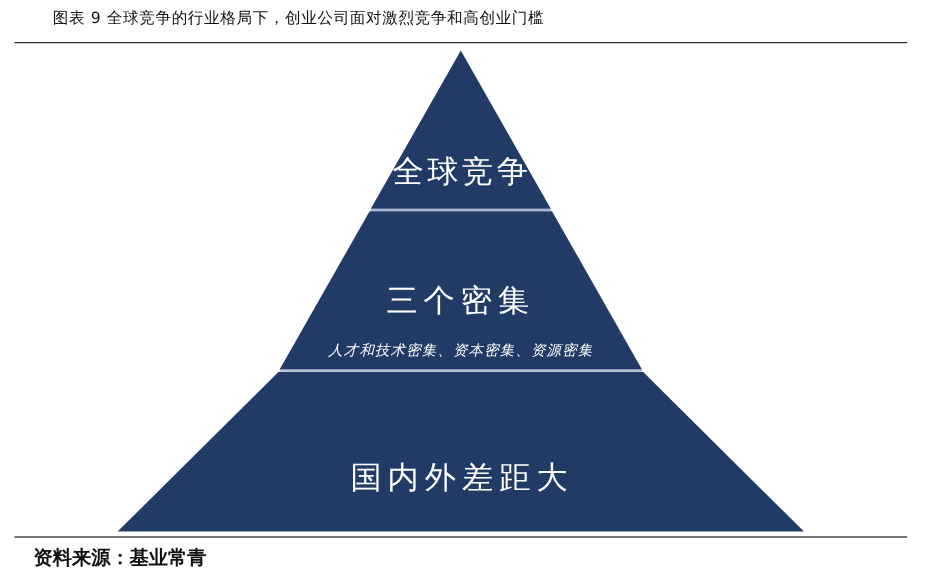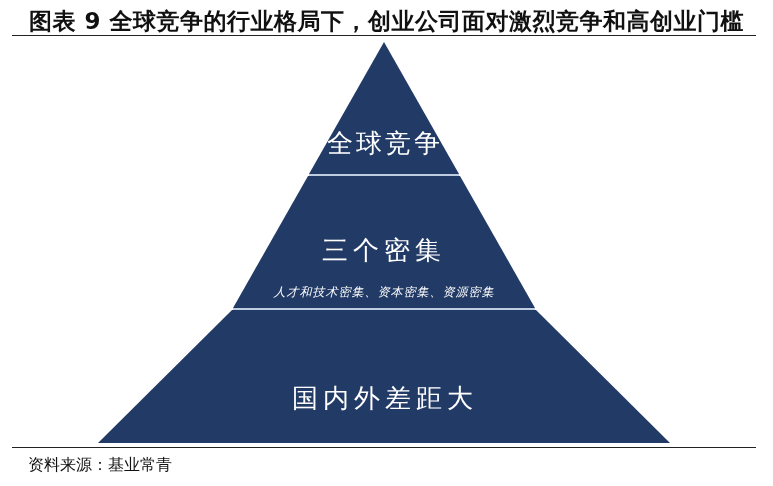--- a/index.html
+++ b/index.html
@@ -1,20 +1,20 @@
 <!DOCTYPE html>
 <html><head>
   <meta charset="utf-8">
   <style>
     html, body { margin: 0; padding: 0; background: #ffffff; }
     body { width: 773px; height: 486px; position: relative; overflow: hidden; font-family: "DejaVu Sans", sans-serif; }
-    .title { position: absolute; left: 29px; top: 6px; font-size: 23px; font-weight: bold; color: #111; letter-spacing: 0.5px; white-space: nowrap; }
+    .title { position: absolute; left: 44px; top: 6px; font-size: 13px; font-weight: normal; color: #111; letter-spacing: 0.5px; white-space: nowrap; }
     .rule-top { position: absolute; left: 12px; right: 17px; top: 35px; height: 0; border-top: 1.5px solid #222; }
     .rule-bottom { position: absolute; left: 12px; right: 17px; top: 447px; height: 0; border-top: 1.5px solid #222; }
-    .source { position: absolute; left: 28px; top: 455px; font-size: 16px; color: #111; white-space: nowrap; }
+    .source { position: absolute; left: 28px; top: 455px; font-size: 16px; color: #111; white-space: nowrap; font-weight: bold; }
     svg.pyramid { position: absolute; left: 0; top: 0; }
     .tier-label { font-family: "DejaVu Serif", serif; fill: #ffffff; }
   </style>
 </head>
 <body>
 
 <div class="title">图表 9 全球竞争的行业格局下，创业公司面对激烈竞争和高创业门槛</div>
 <div class="rule-top"></div>
 
 <svg class="pyramid" width="773" height="486" viewBox="0 0 773 486">

